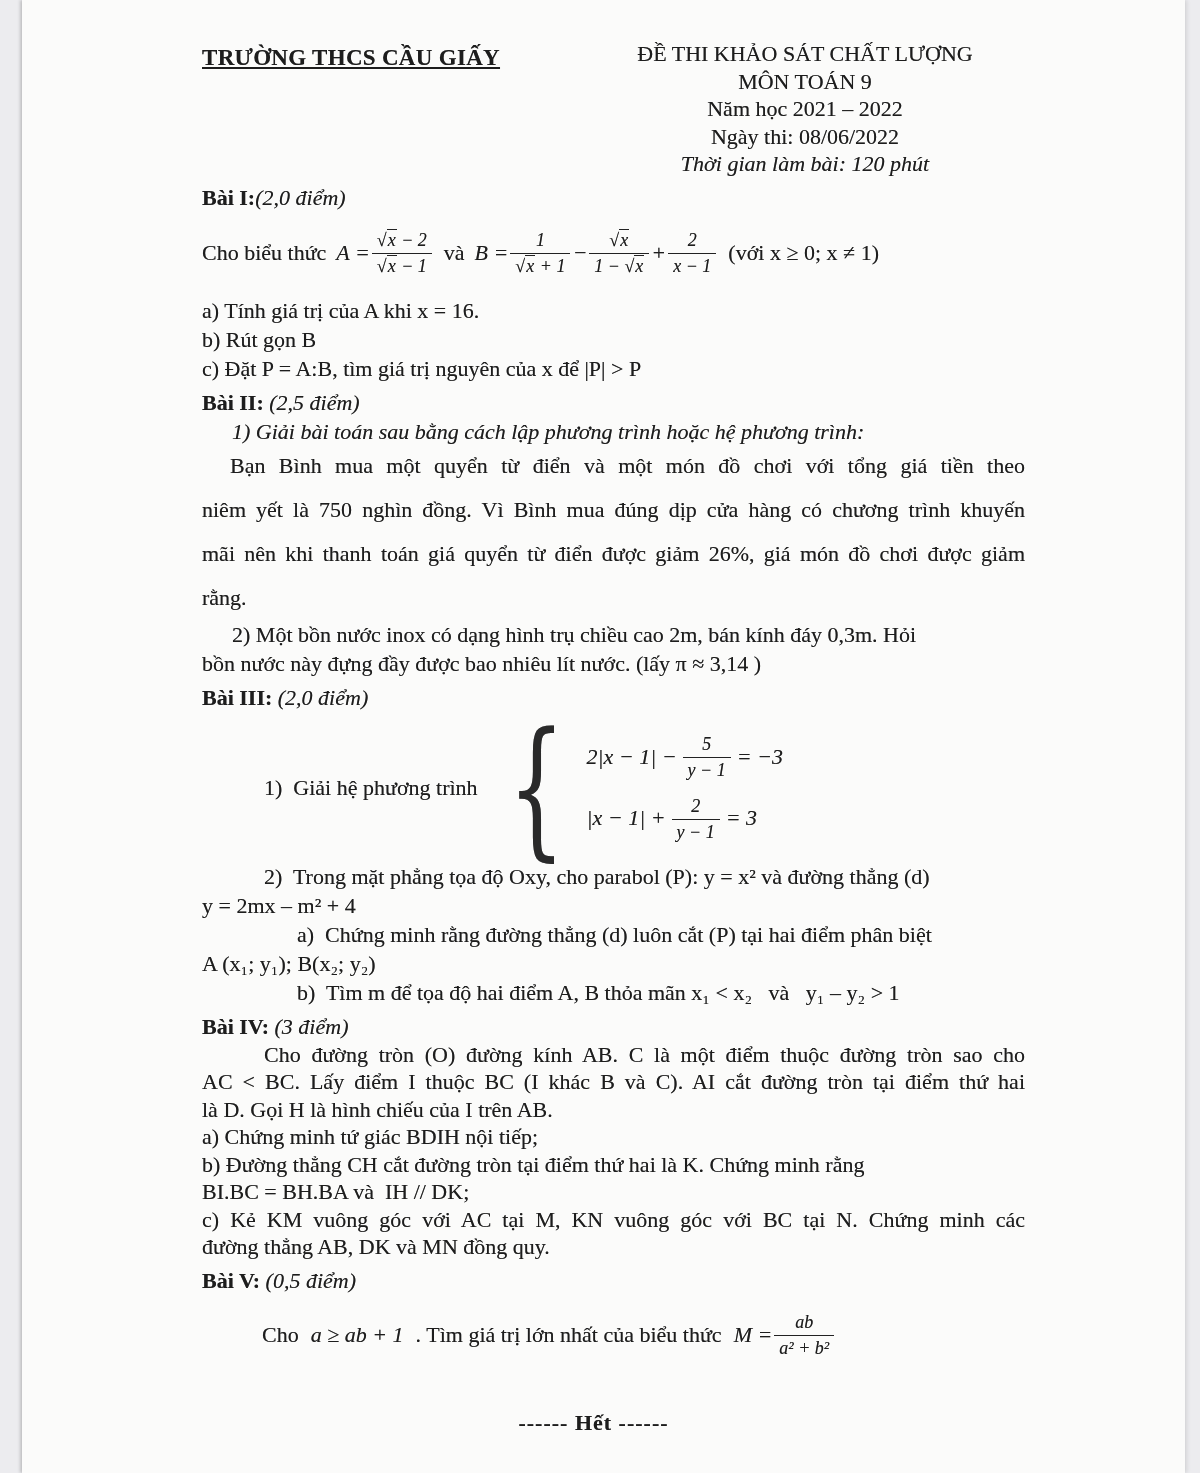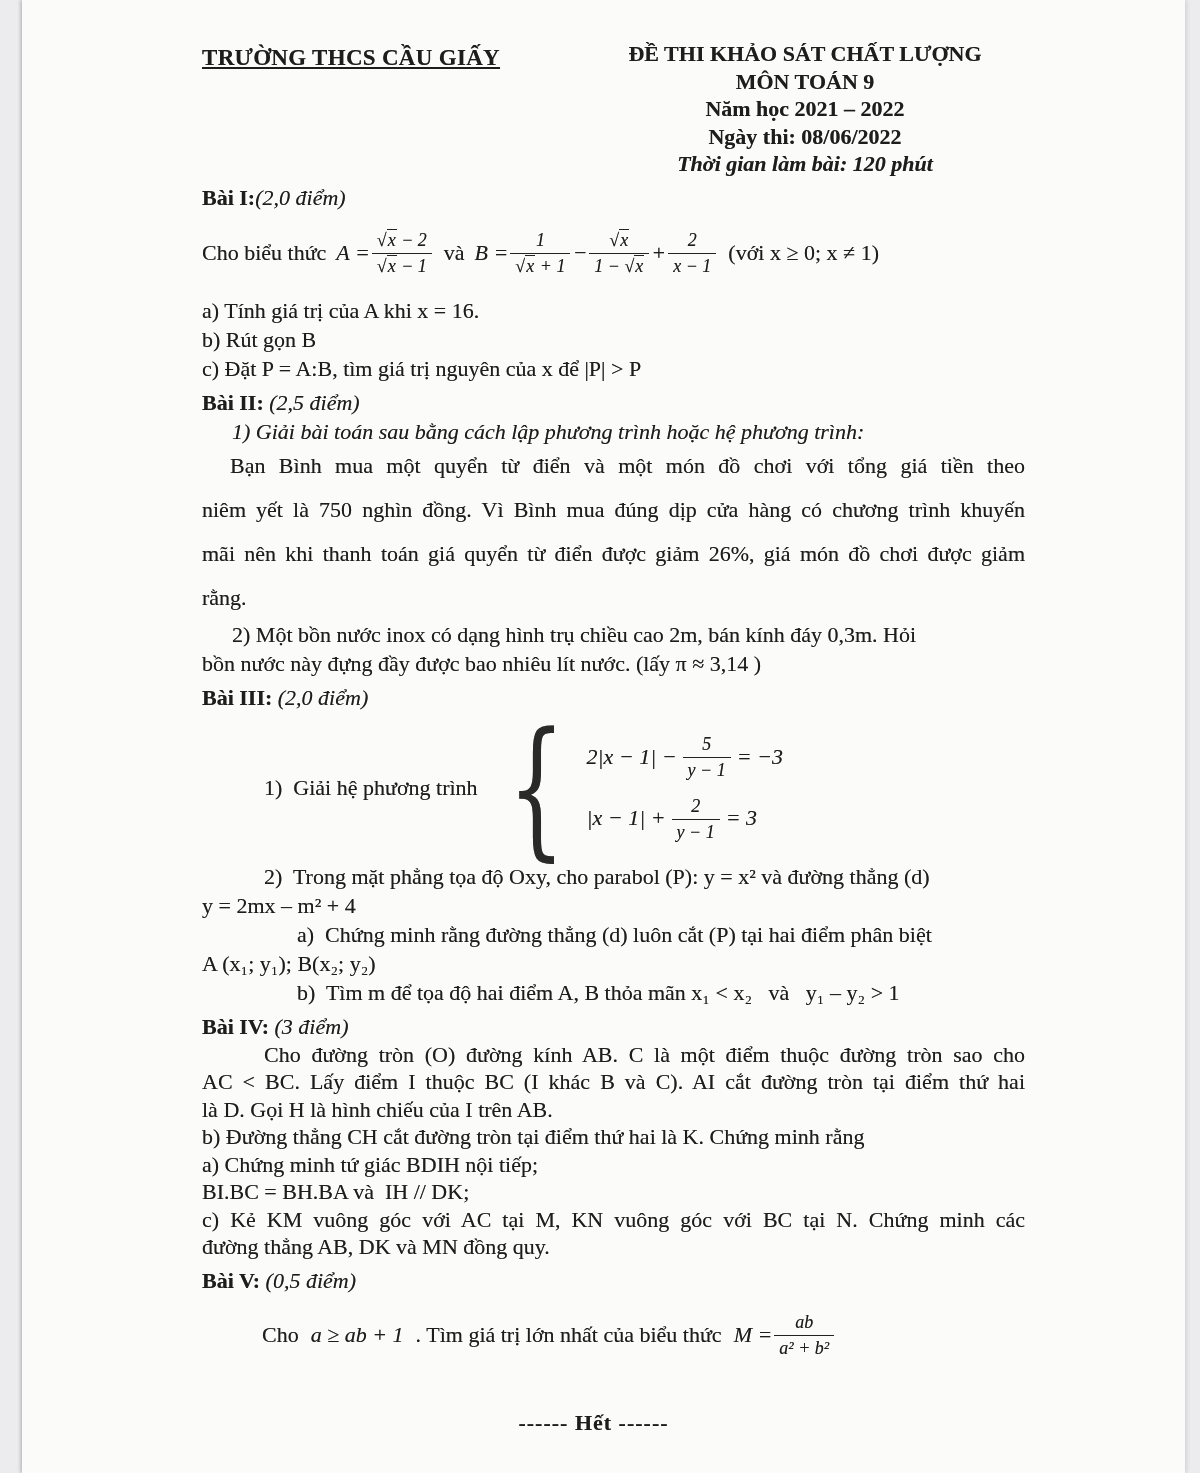--- a/index.html
+++ b/index.html
@@ -18,21 +18,21 @@
     position:relative;
     padding:40px 160px 0 180px;
     font-size:22px; line-height:28px;
     text-shadow:0 0 .6px rgba(30,30,30,.55);
   }
   .ln { white-space:pre-wrap; }
   .just { text-align:justify; text-align-last:justify; white-space:normal; }
   
   .hdr { display:flex; justify-content:space-between; align-items:flex-start; }
   .school { font-weight:bold; font-size:23px; text-decoration:underline; margin-top:4px; letter-spacing:.3px; }
-  .exam { width:440px; text-align:center; font-weight:bold; font-size:22px; line-height:27.5px; }
+  .exam { width:440px; text-align:center; font-weight:normal; font-size:22px; line-height:27.5px; }
   .exam .it { font-style:italic; }
   
   .bai { margin-top:6px; }
   .bai b { font-weight:bold; }
   .pts { font-style:italic; }
   
   .math { font-style:italic; }
   .frac { display:inline-block; vertical-align:middle; text-align:center; line-height:1.12; padding:0 2px; font-size:18px; }
   .frac .num { display:block; padding:1px 5px 3px; border-bottom:1.6px solid #222; }
   .frac .den { display:block; padding:2px 5px 0; }
@@ -149,22 +149,22 @@
     <div class="ln lh29">y = 2mx – m² + 4</div>
     <div class="ln lh29 ind95">a)  Chứng minh rằng đường thẳng (d) luôn cắt (P) tại hai điểm phân biệt</div>
     <div class="ln lh29">A (x₁; y₁); B(x₂; y₂)</div>
     <div class="ln lh29 ind95">b)  Tìm m để tọa độ hai điểm A, B thỏa mãn x₁ &lt; x₂   và   y₁ – y₂ &gt; 1</div>
 
     <div class="bai"><b>Bài IV:</b> <span class="pts">(3 điểm)</span></div>
     <div class="lh275">
       <div class="just ind62">Cho đường tròn (O) đường kính AB. C là một điểm thuộc đường tròn sao cho</div>
       <div class="just">AC &lt; BC.  Lấy điểm I thuộc BC (I khác B và C).  AI cắt đường tròn tại điểm thứ hai</div>
       <div class="ln">là D. Gọi H là hình chiếu của I trên AB.</div>
+      <div class="ln">a) Chứng minh tứ giác BDIH nội tiếp;</div>
       <div class="ln">b) Đường thẳng CH cắt đường tròn tại điểm thứ hai là K. Chứng minh rằng</div>
-      <div class="ln">a) Chứng minh tứ giác BDIH nội tiếp;</div>
       <div class="ln">BI.BC = BH.BA và  IH // DK;</div>
       <div class="just">c) Kẻ KM vuông góc với AC tại M, KN vuông góc với BC tại N. Chứng minh các</div>
       <div class="ln">đường thẳng AB, DK và MN đồng quy.</div>
     </div>
 
     <div class="bai"><b>Bài V:</b> <span class="pts">(0,5 điểm)</span></div>
     <div class="fl m-row">
       <span>Cho </span>
         <span class="math">a ≥ ab + 1</span>
         <span> . Tìm giá trị lớn nhất của biểu thức </span>

